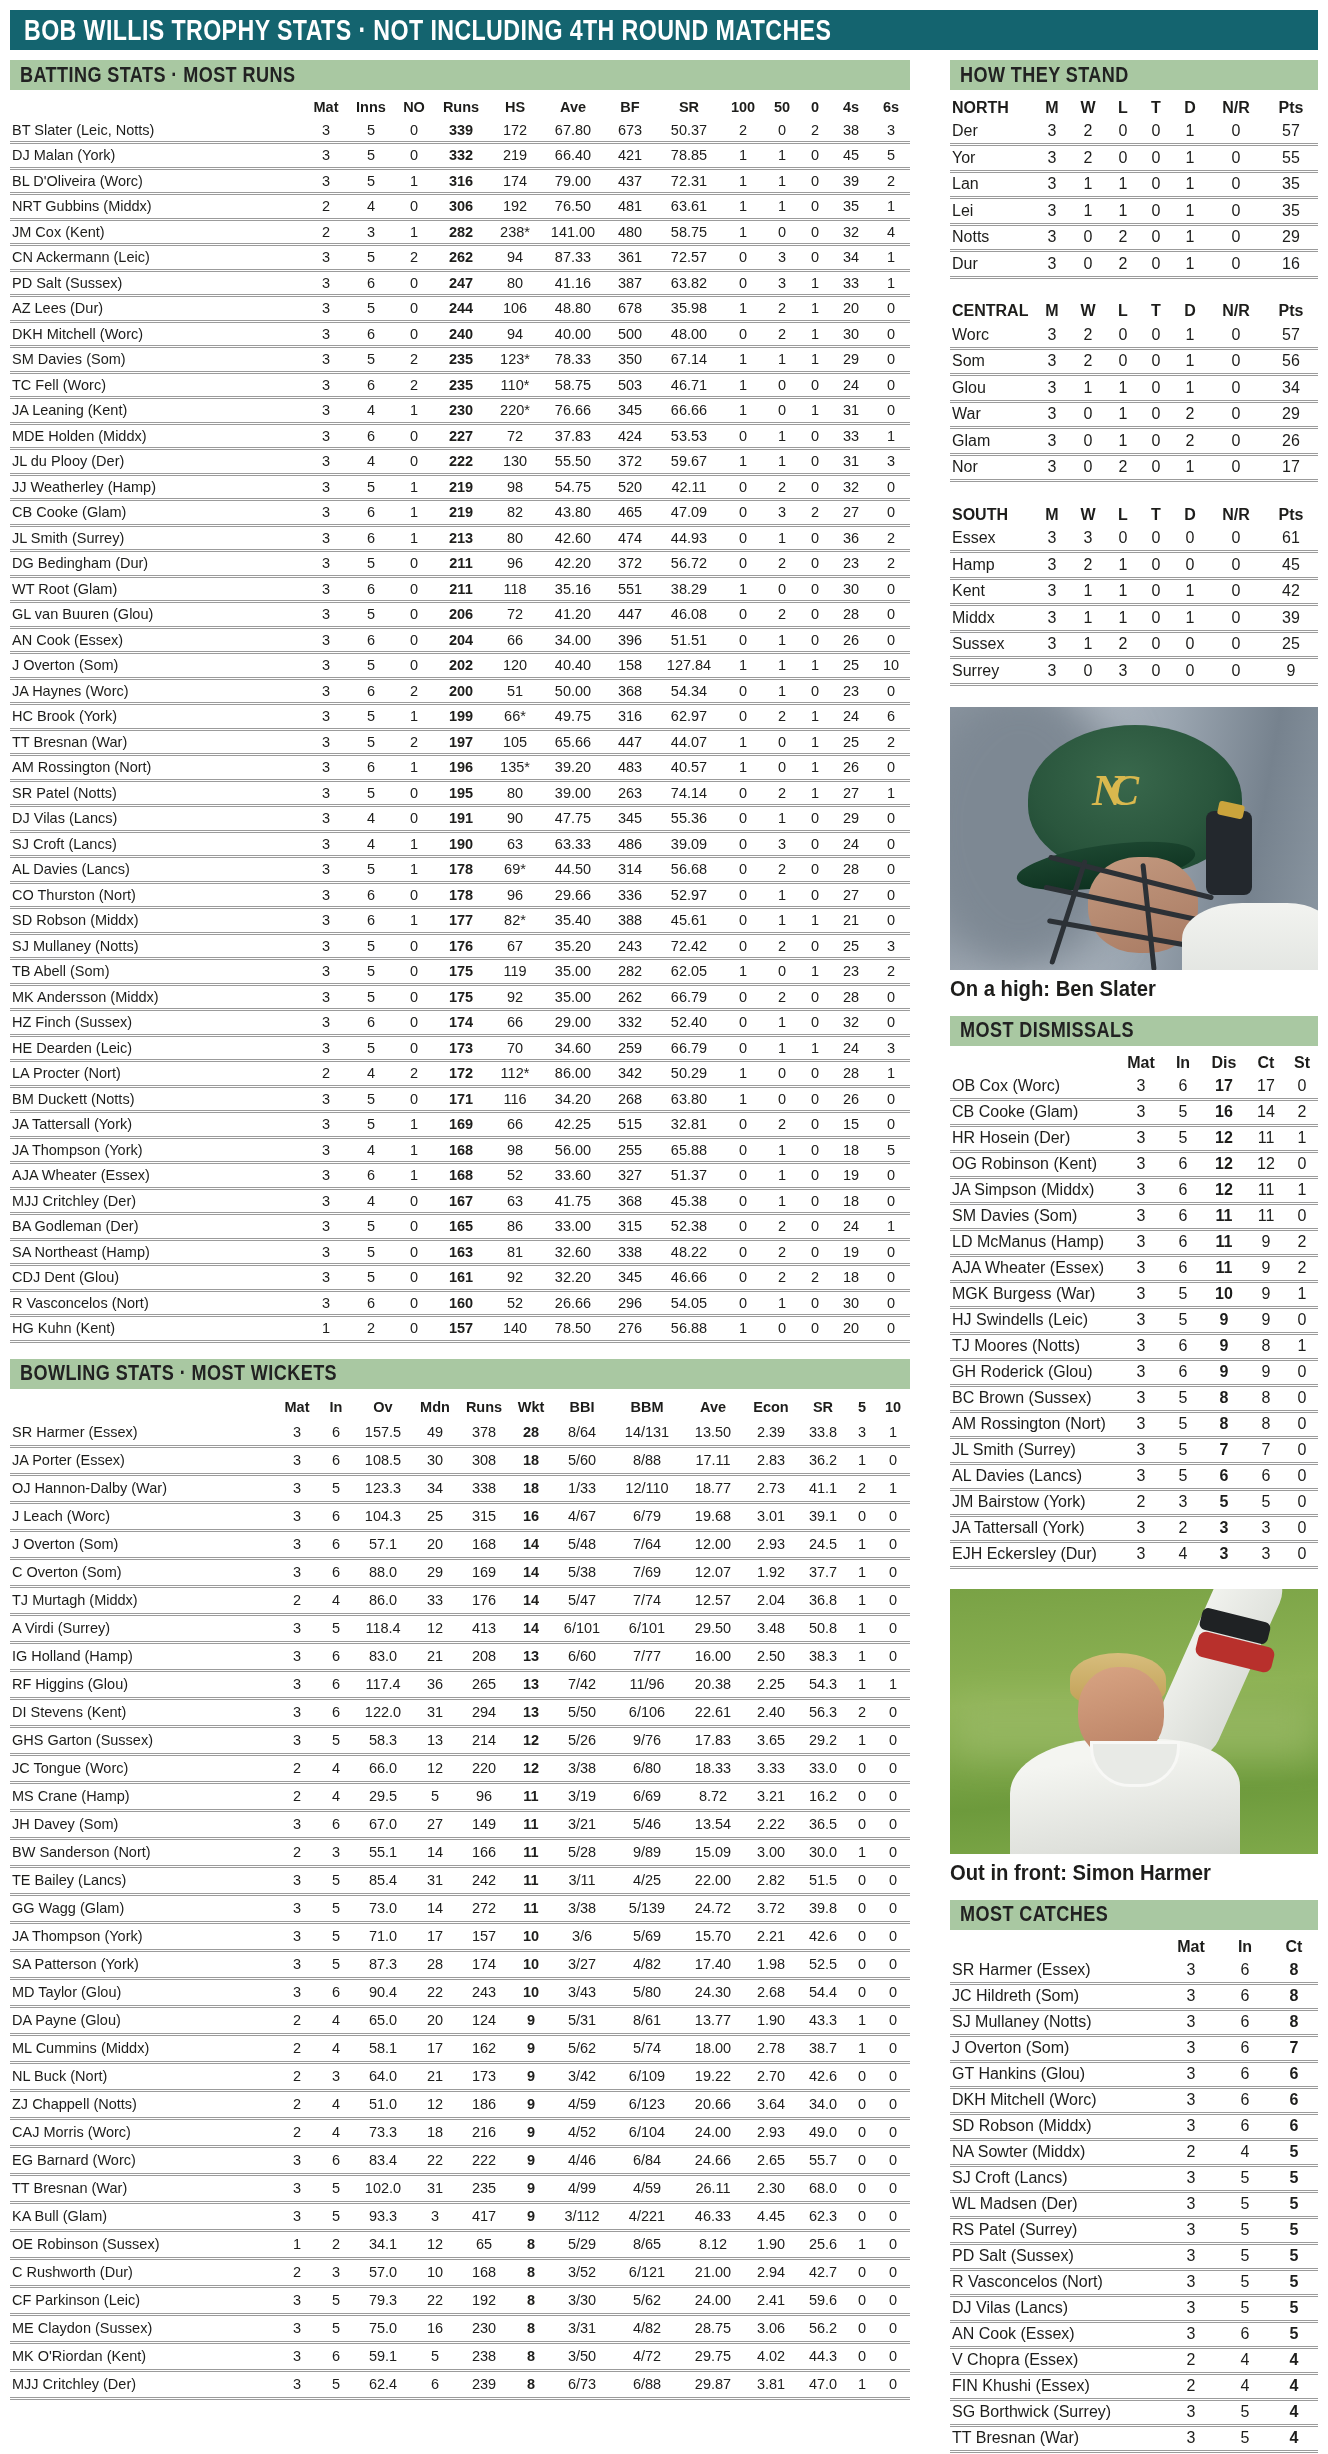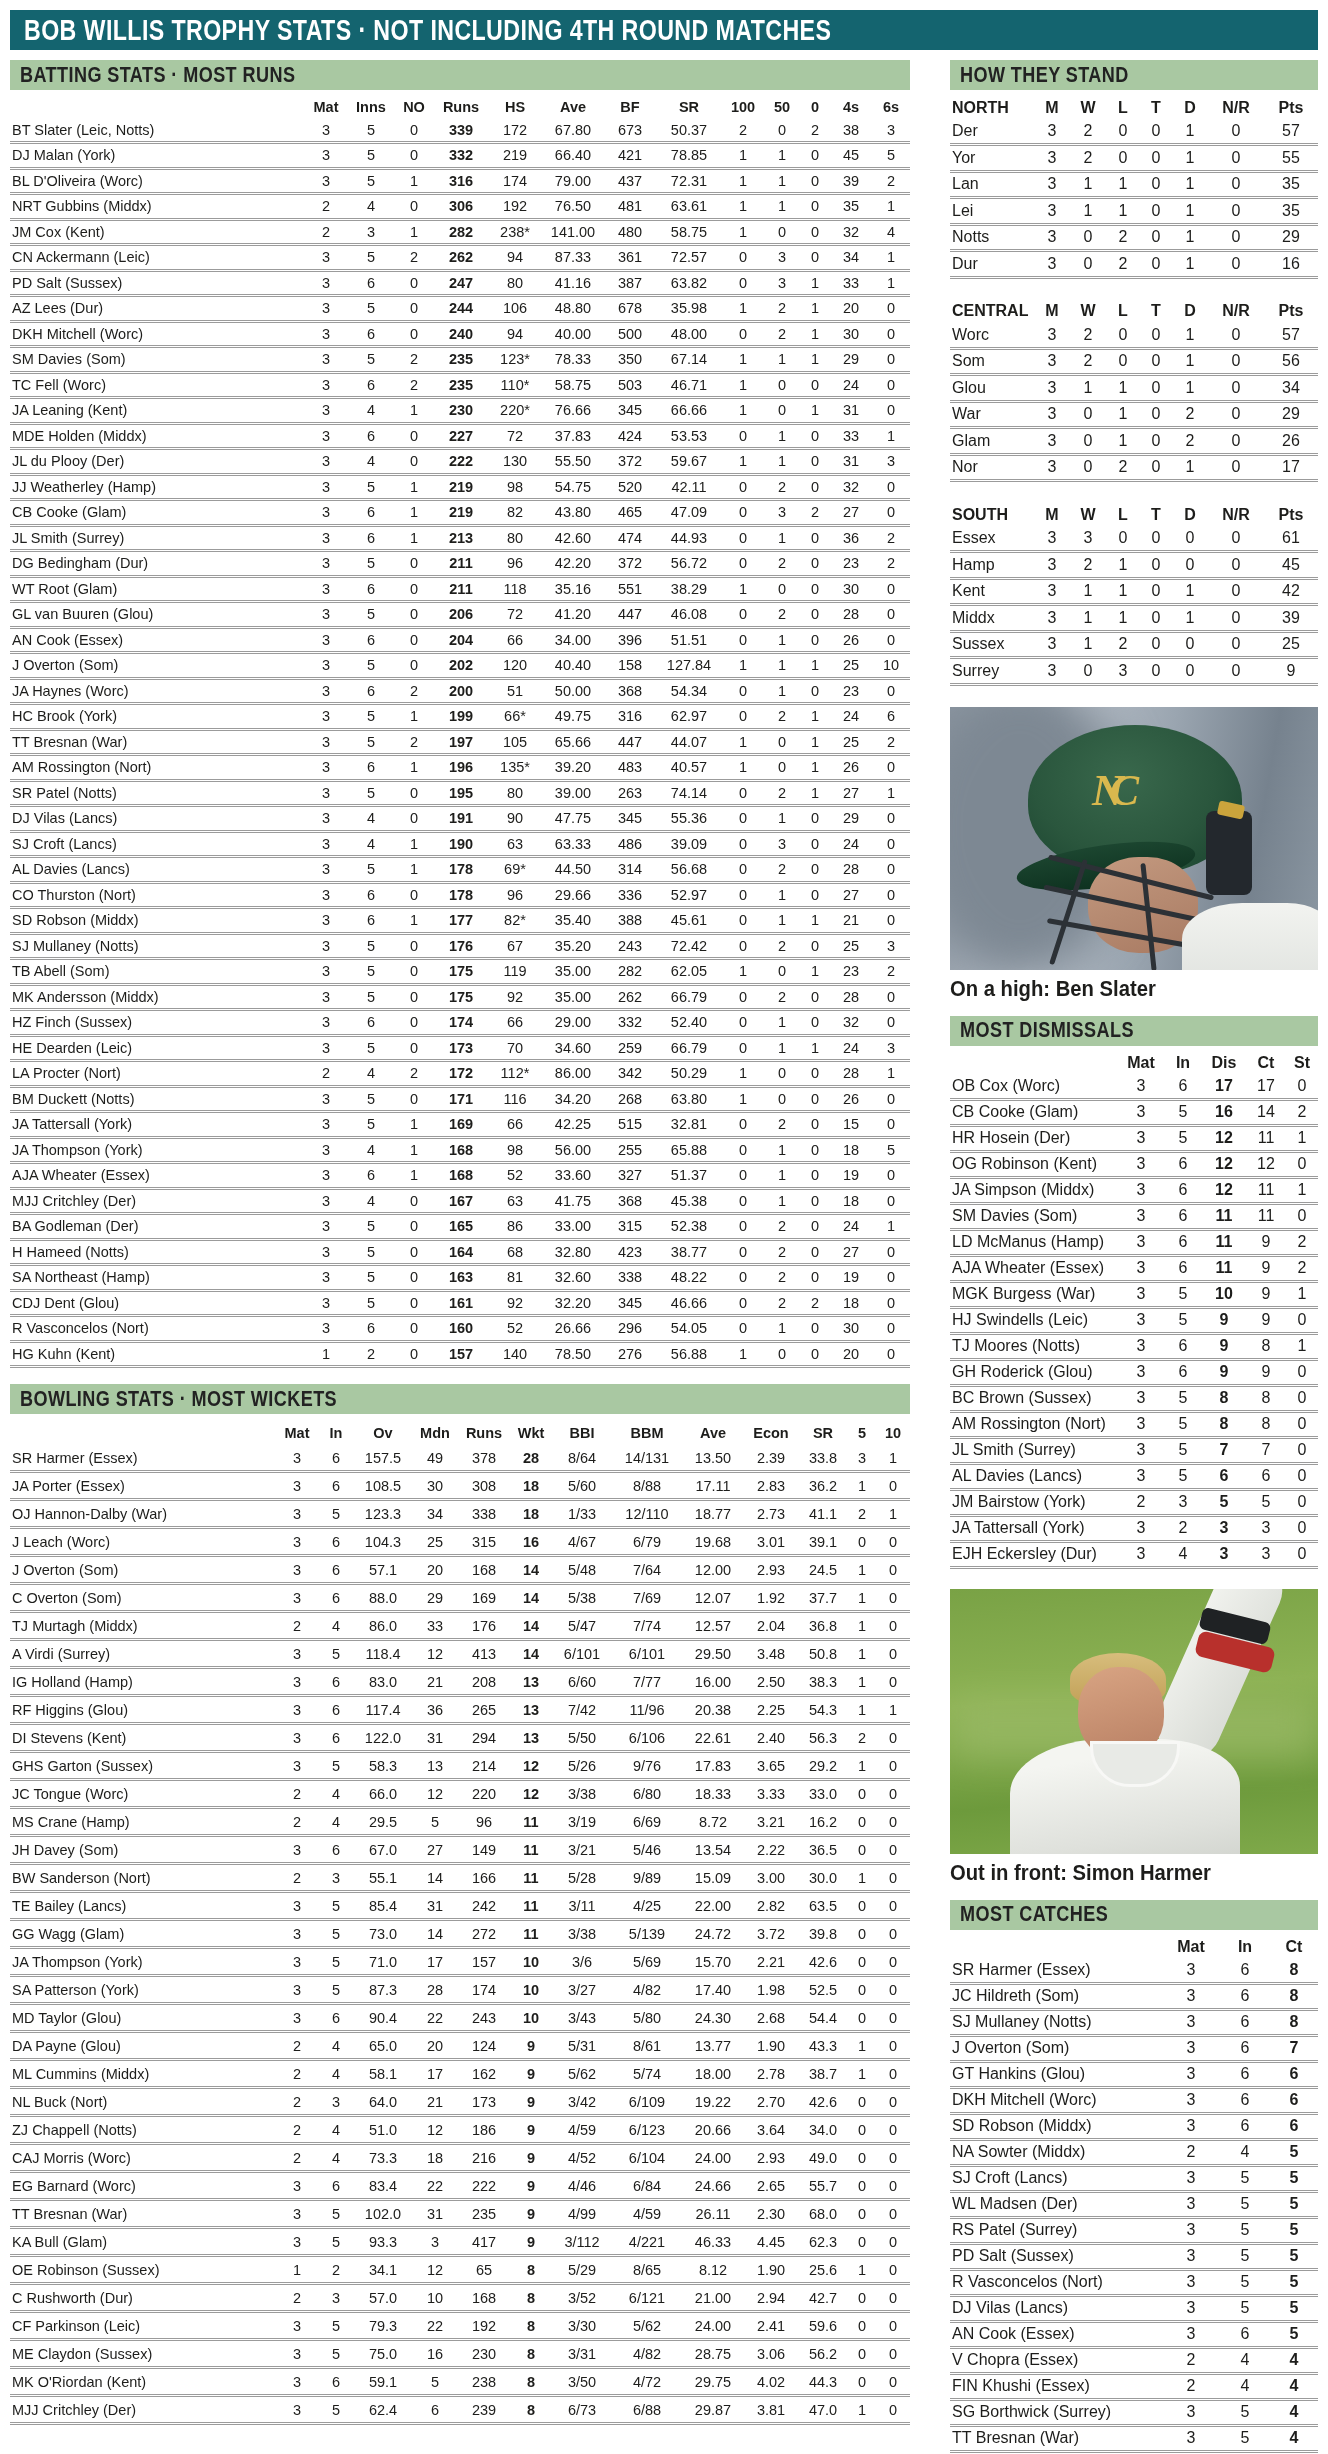--- a/index.html
+++ b/index.html
@@ -815,36 +815,20 @@
               <td>33.00</td>
               <td>315</td>
               <td>52.38</td>
               <td>0</td>
               <td>2</td>
               <td>0</td>
               <td>24</td>
               <td>1</td>
             </tr>
             <tr>
-              <td class="name">H Hameed (Notts)</td>
-              <td>3</td>
-              <td>5</td>
-              <td>0</td>
-              <td class="b">164</td>
-              <td>68</td>
-              <td>32.80</td>
-              <td>423</td>
-              <td>38.77</td>
-              <td>0</td>
-              <td>2</td>
-              <td>0</td>
-              <td>27</td>
-              <td>0</td>
-            </tr>
-            <tr>
               <td class="name">SA Northeast (Hamp)</td>
               <td>3</td>
               <td>5</td>
               <td>0</td>
               <td class="b">163</td>
               <td>81</td>
               <td>32.60</td>
               <td>338</td>
               <td>48.22</td>
               <td>0</td>
@@ -1205,21 +1189,21 @@
                 <td>3</td>
                 <td>5</td>
                 <td>85.4</td>
                 <td>31</td>
                 <td>242</td>
                 <td class="b">11</td>
                 <td>3/11</td>
                 <td>4/25</td>
                 <td>22.00</td>
                 <td>2.82</td>
-                <td>63.5</td>
+                <td>51.5</td>
                 <td>0</td>
                 <td>0</td>
               </tr>
               <tr>
                 <td class="name">GG Wagg (Glam)</td>
                 <td>3</td>
                 <td>5</td>
                 <td>73.0</td>
                 <td>14</td>
                 <td>272</td>

